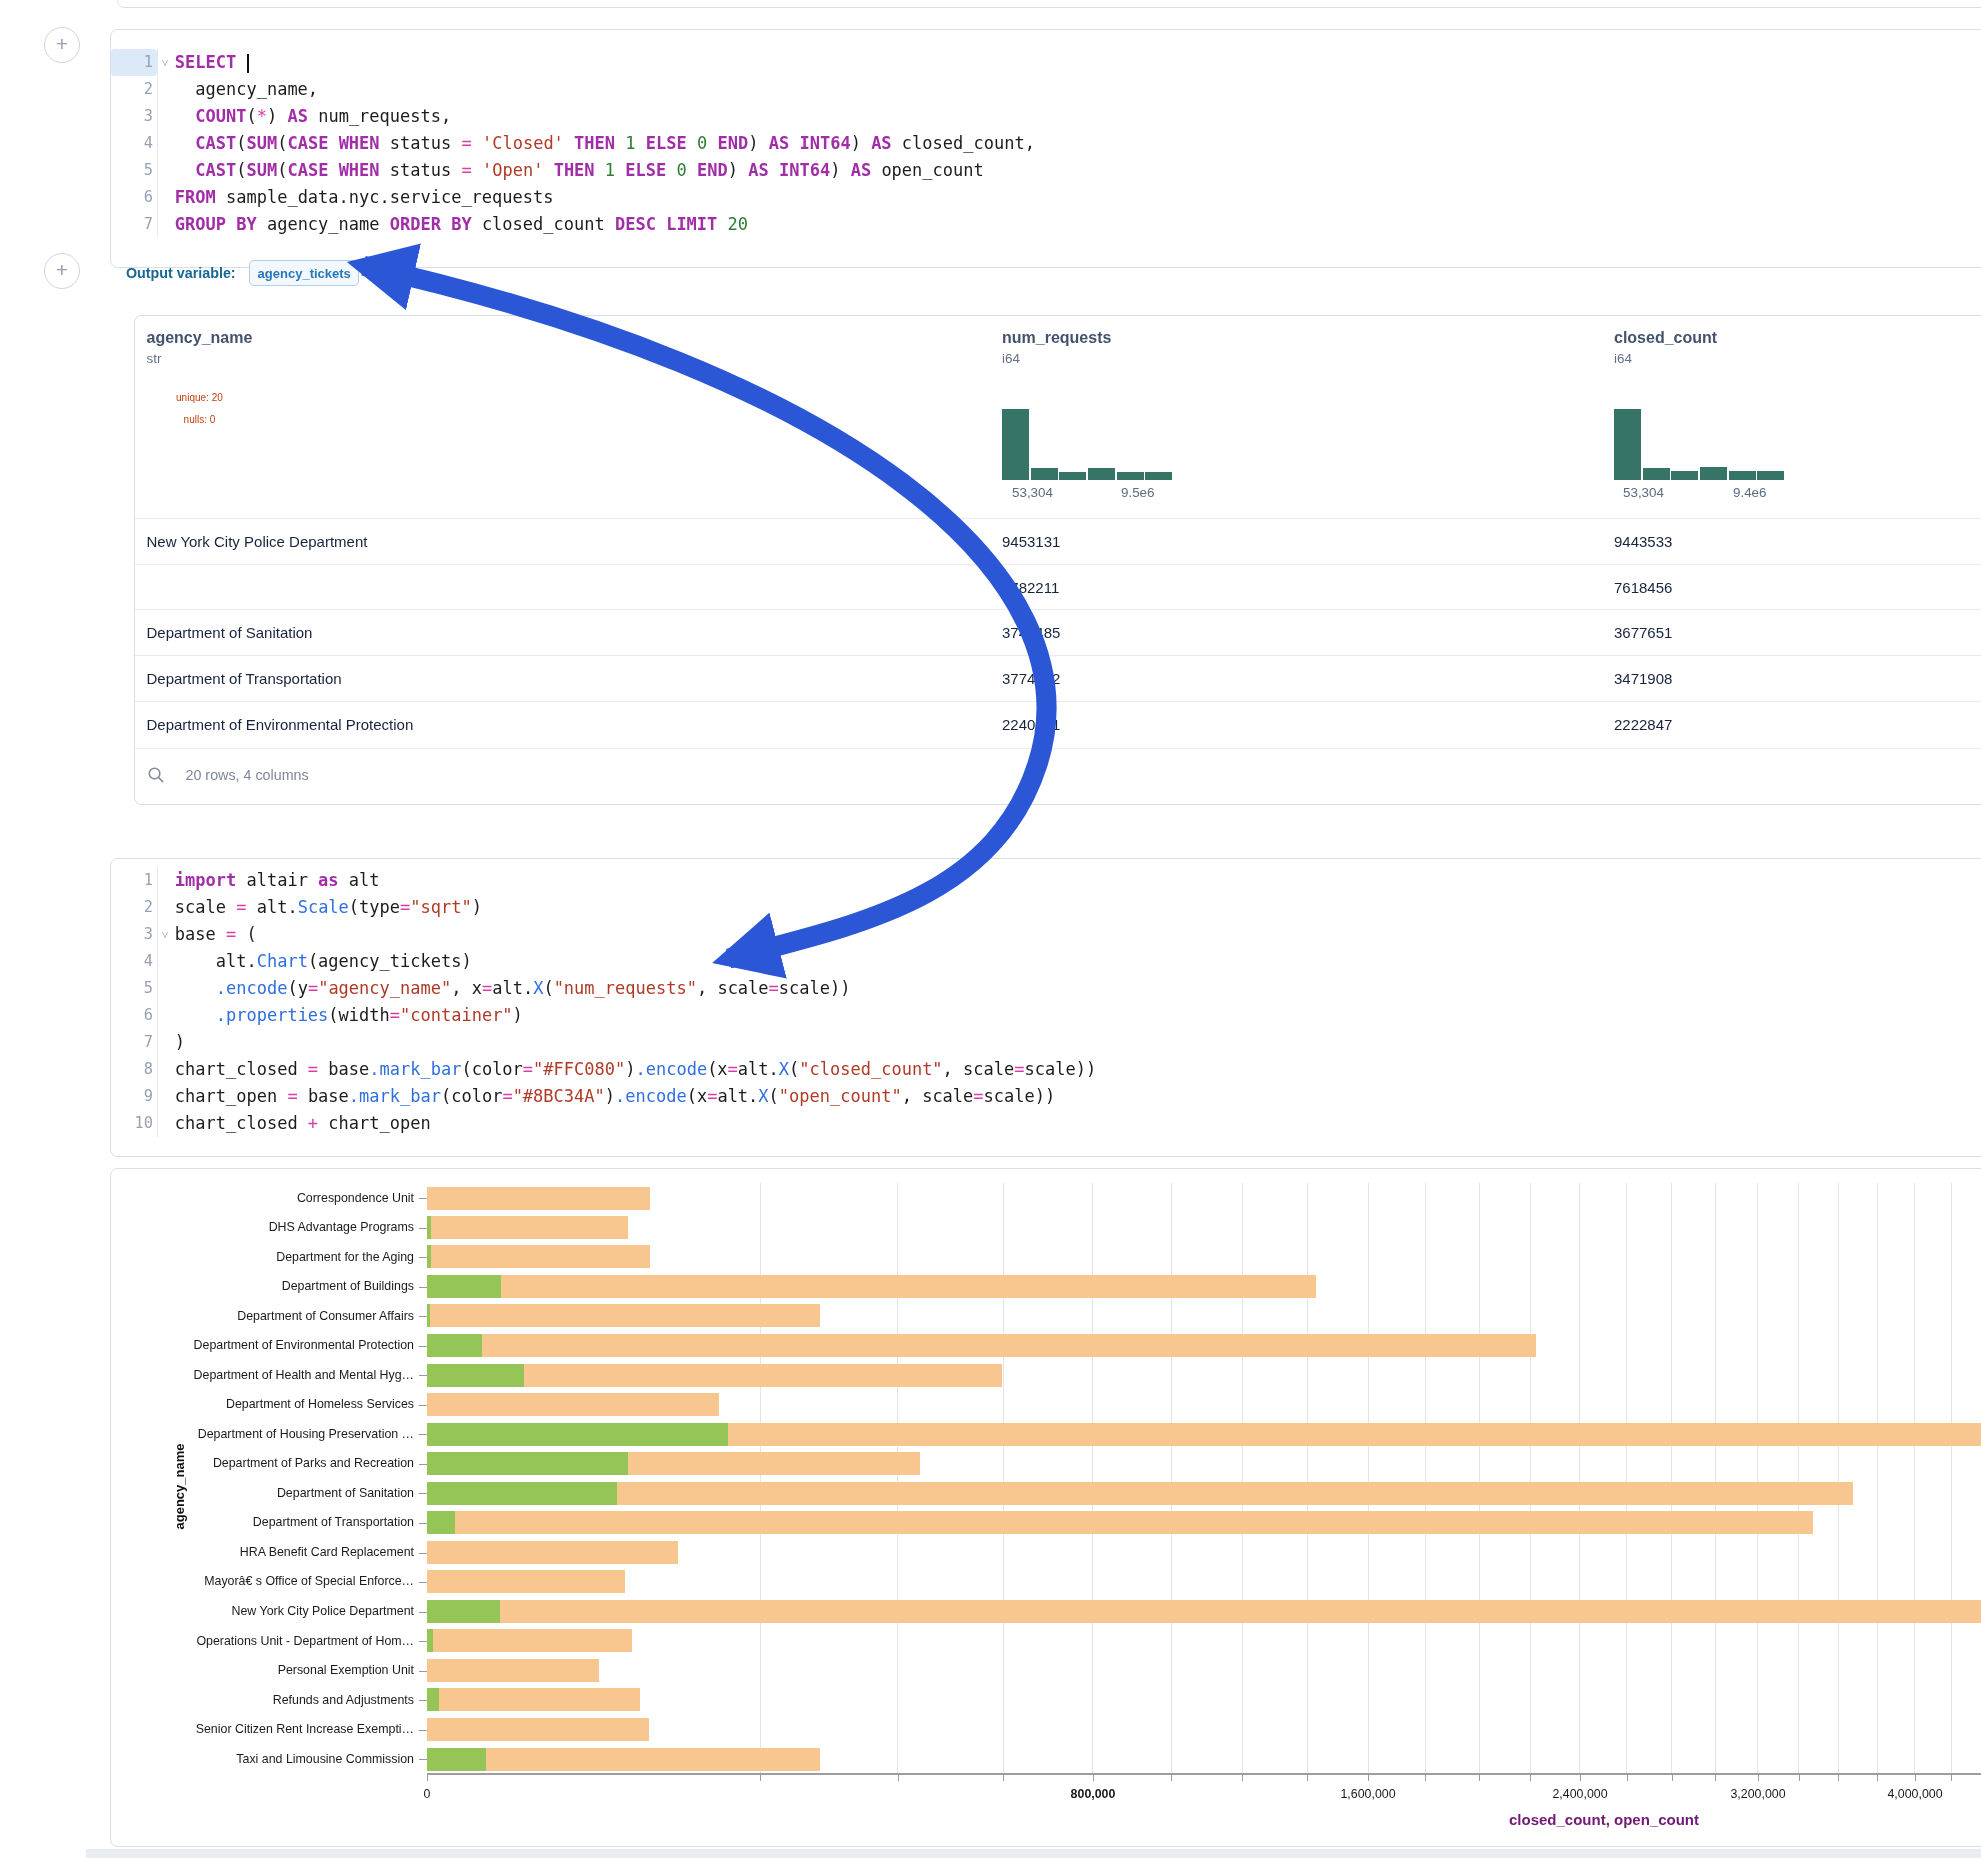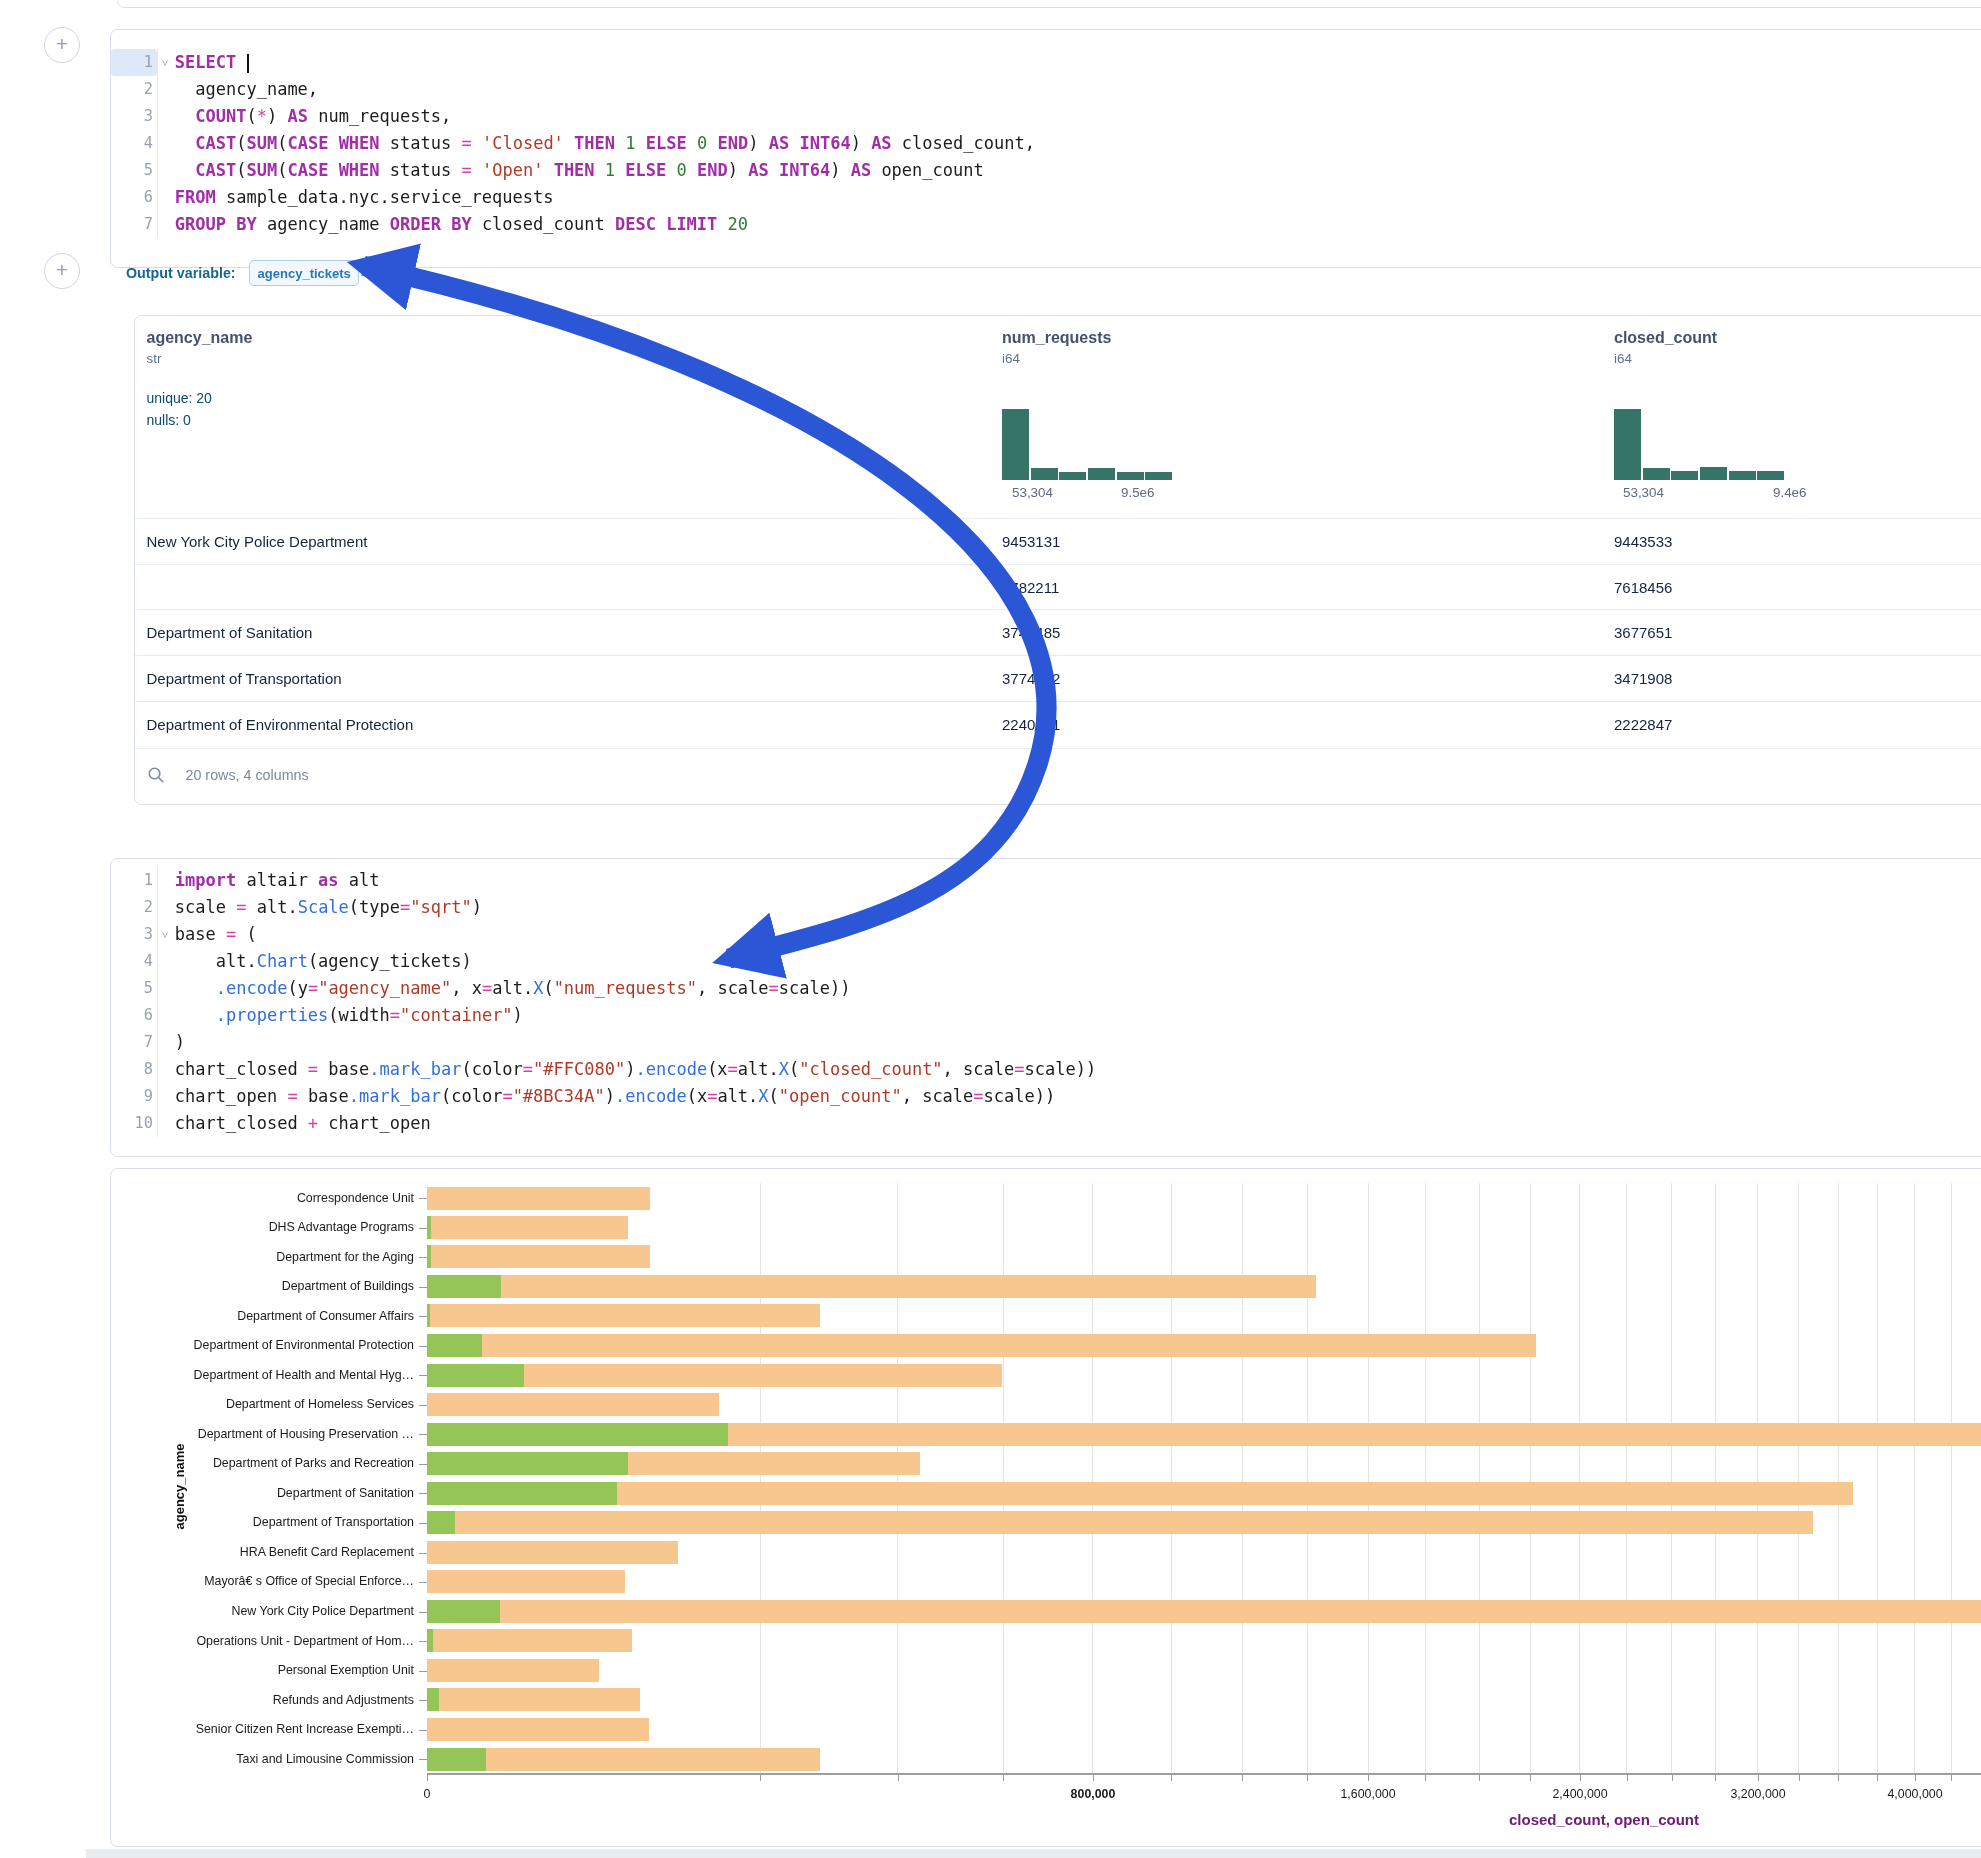--- a/index.html
+++ b/index.html
@@ -32,21 +32,21 @@
   .outvar-label{font-weight:bold;font-size:14.3px;color:#176792;}
   .outvar-pill{border:1px solid #aecfe8;background:#f2f8fd;color:#2878b8;
                font-weight:bold;font-size:13px;border-radius:4.8px;
                padding:4.8px 7.6px;max-width:99px;overflow:hidden;
                white-space:nowrap;display:inline-block;}
   
   .table-card{position:absolute;left:134px;right:-38px;top:315px;height:488px;
               border:1px solid #d8dee8;border-radius:7.6px;background:#fff;overflow:hidden;}
   .colname{font-weight:bold;font-size:16px;color:#44536d;}
   .coltype{font-size:13.4px;color:#61718a;margin-top:3.8px;}
-  .colstat{font-size:14px;color:#0c4a6e;line-height:22px;}
+  .colstat{font-size:10px;color:#c2410c;line-height:22px;text-align:center;}
   .hist{position:absolute;width:177px;height:73px;}
   .hist .hbar{position:absolute;bottom:0;background:#357466;}
   .histlab{position:absolute;font-size:13.4px;color:#5c6b82;text-align:center;}
   .t-row{position:absolute;left:0;right:0;height:46px;border-top:1px solid #e8ecf1;}
   .t-cell{position:absolute;top:0;height:46px;line-height:46px;font-size:15px;color:#16243d;
           white-space:nowrap;}
   .t-foot{position:absolute;left:0;right:0;display:flex;align-items:center;
           color:#7e8899;font-size:14.3px;}
   
   .chart-card{position:absolute;left:110px;right:-38px;top:1168px;height:677px;
@@ -125,21 +125,21 @@
   </div>
   <div class="hist" style="left:1479px;top:91px;" id="hist-closed">
       <div class="hbar" style="left: 0px; width: 27px; height: 71px;"></div>
       <div class="hbar" style="left: 29px; width: 27px; height: 12.4px;"></div>
       <div class="hbar" style="left: 57px; width: 27px; height: 8.6px;"></div>
       <div class="hbar" style="left: 86px; width: 27px; height: 13.4px;"></div>
       <div class="hbar" style="left: 115px; width: 27px; height: 8.6px;"></div>
       <div class="hbar" style="left: 143px; width: 27px; height: 8.6px;"></div>
     </div>
   <div class="histlab" style="left:1488px;top:169px;">53,304</div>
-  <div class="histlab" style="left:1598px;top:169px;margin-left:40px;">9.4e6</div>
+  <div class="histlab" style="left:1598px;top:169px;">9.4e6</div>
 
   <div id="t-rows">
       <div class="t-row" style="top: 202px;">
         <div class="t-cell" style="left: 11.5px;">New York City Police Department</div>
         <div class="t-cell" style="left: 867px;">9453131</div>
         <div class="t-cell" style="left: 1479px;">9443533</div>
       </div>
       <div class="t-row" style="top: 248px;">
         <div class="t-cell" style="left: 867px;">7782211</div>
         <div class="t-cell" style="left: 1479px;">7618456</div>

